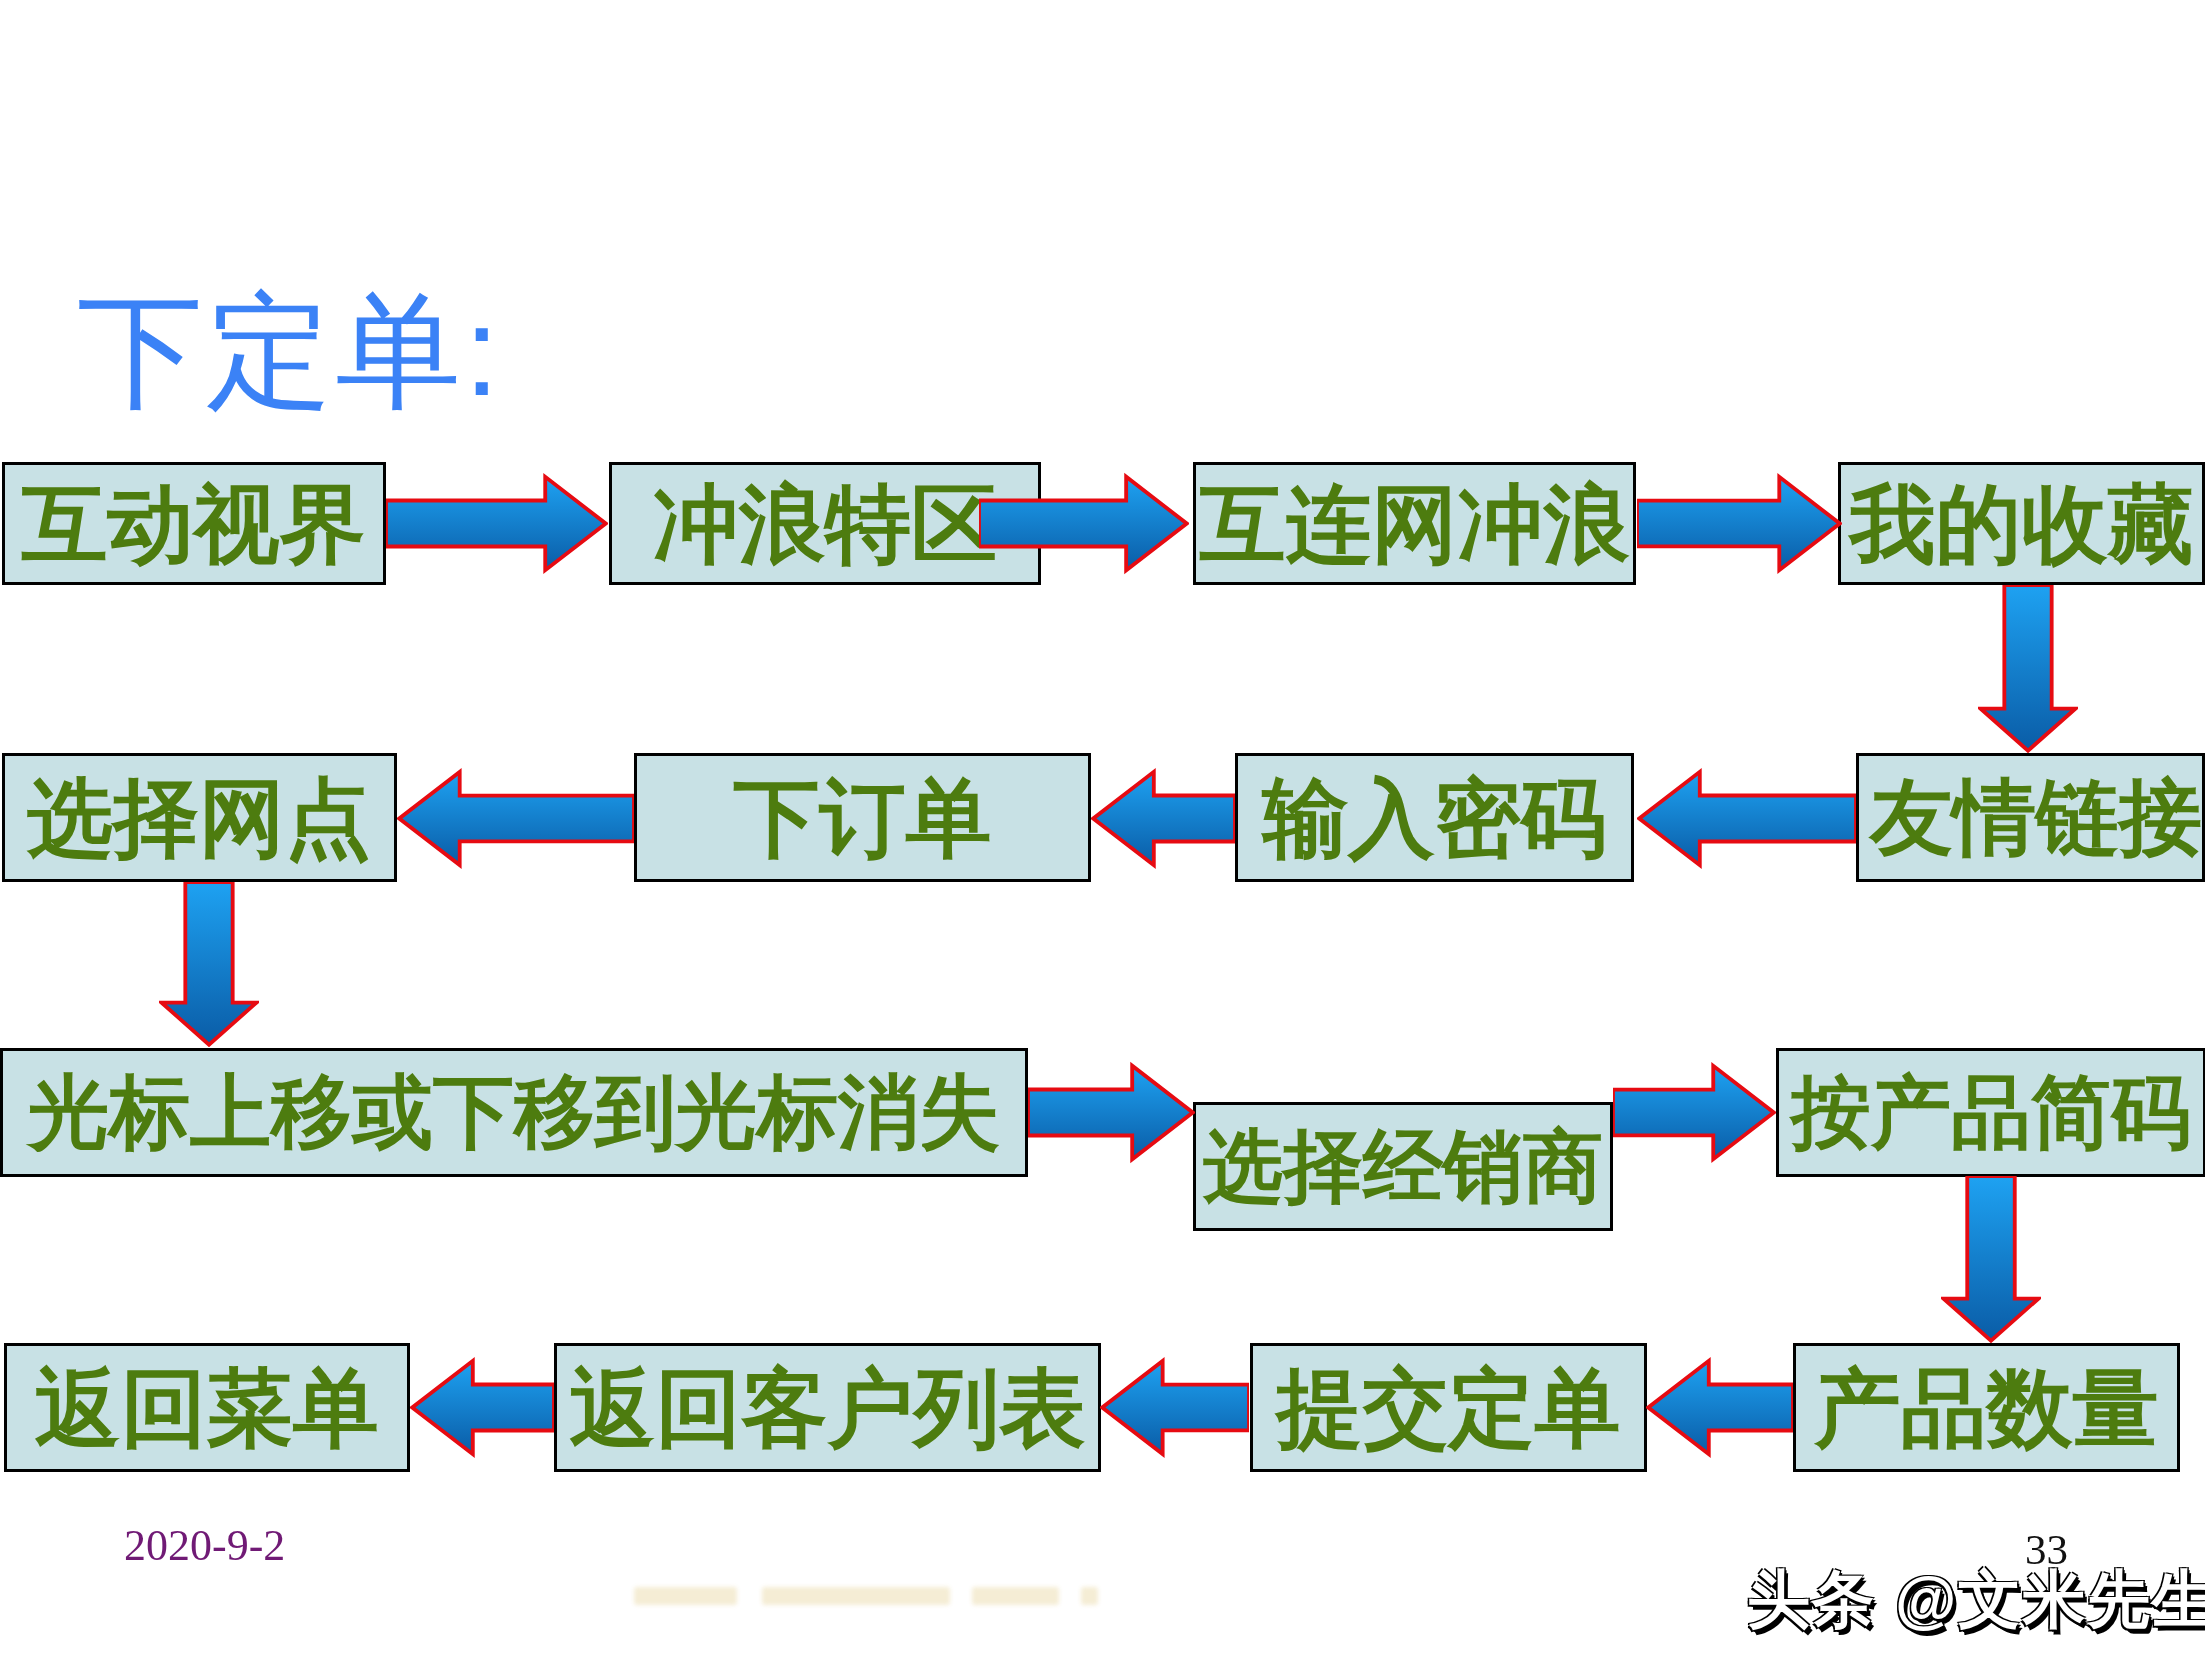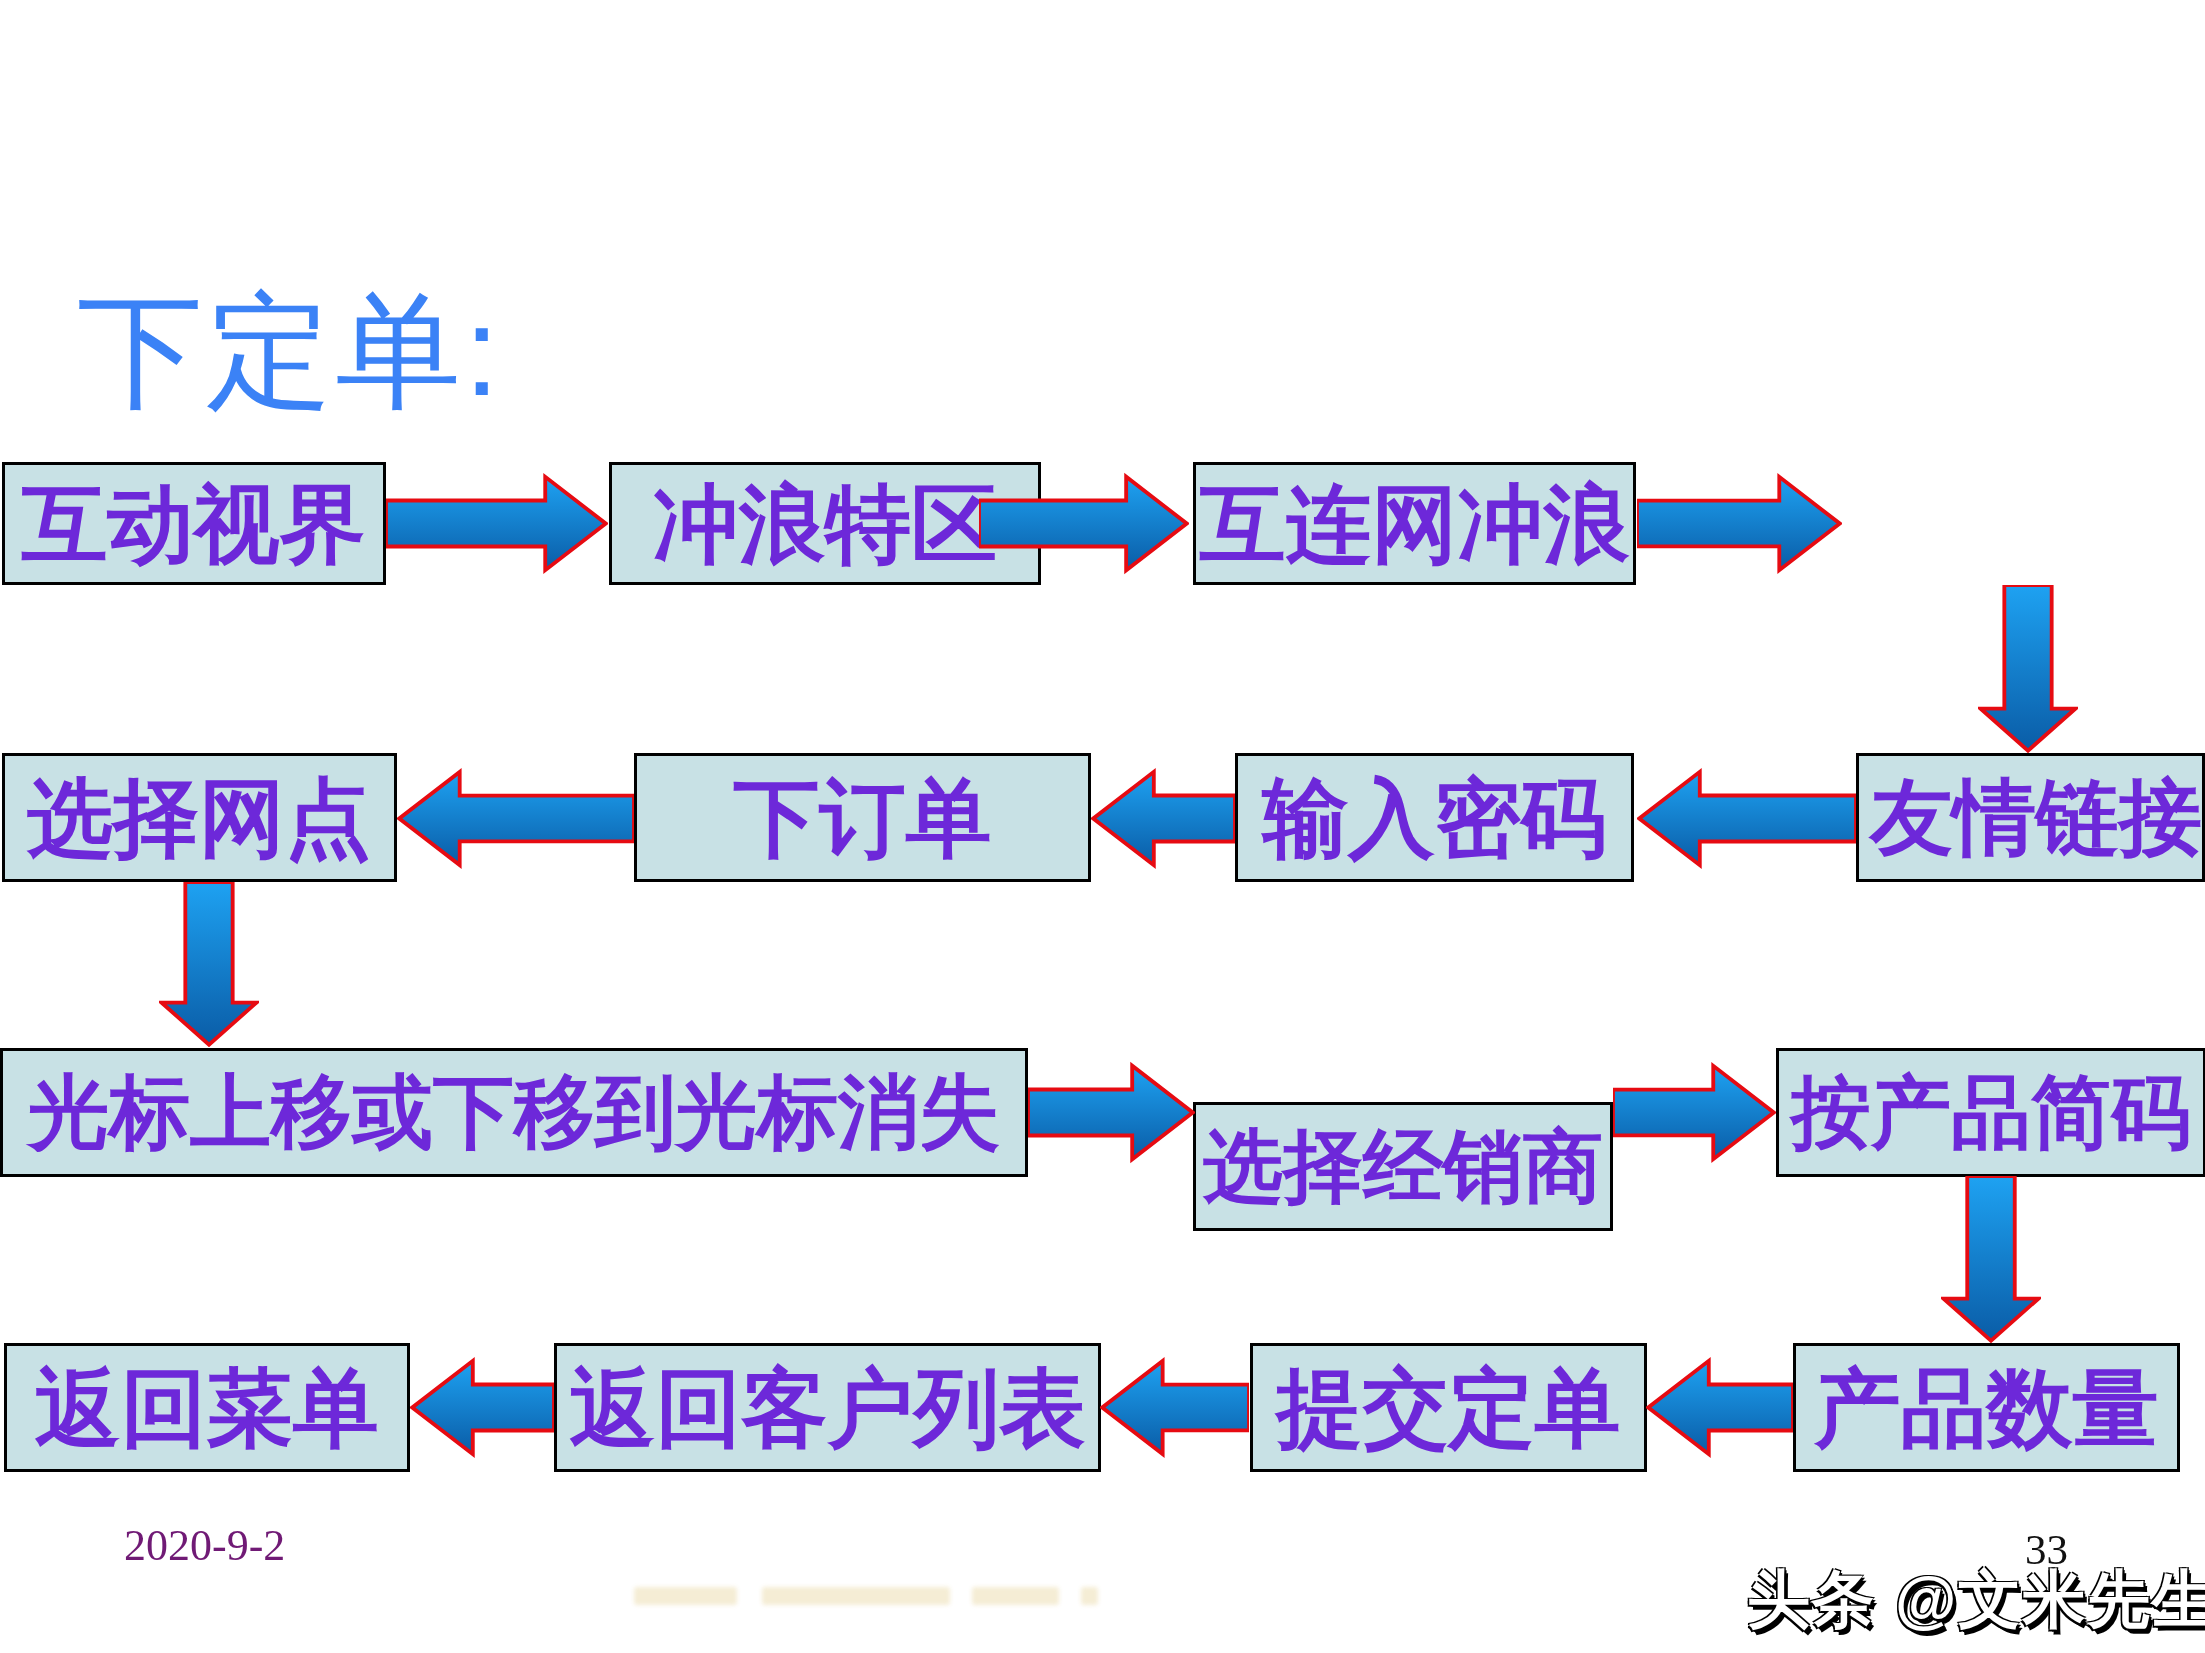--- a/index.html
+++ b/index.html
@@ -8,21 +8,21 @@
     font-family:"Liberation Sans","DejaVu Sans",sans-serif;
   }
   .title{
     position:absolute;left:77px;top:283px;
     font-size:126px;font-weight:normal;color:#3b82f6;
     letter-spacing:3.1px;white-space:nowrap;line-height:1.1;
   }
   .node{
     position:absolute;background:#c8e1e5;border:3.8px solid #000;box-sizing:border-box;
     display:flex;align-items:center;justify-content:center;
-    font-weight:bold;color:#6d28d9;white-space:nowrap;line-height:1;
+    font-weight:bold;color:#4d7c0f;white-space:nowrap;line-height:1;
     font-size:86px;
   }
   .arrow{position:absolute;}
   .date{
     position:absolute;left:124px;top:1520px;
     font-family:"Liberation Serif","DejaVu Serif",serif;
     font-size:44px;color:#701a75;
   }
   .pagenum{
     position:absolute;left:2025px;top:1525px;
@@ -50,20 +50,23 @@
 
   <div class="node" style="left:1.5px;top:462px;width:384px;height:123px;">
       <span>互动视界</span>
     </div>
   <div class="node" style="left:609px;top:462px;width:432px;height:123px;">
       <span>冲浪特区</span>
     </div>
   <div class="node" style="left:1193px;top:462px;width:443px;height:123px;">
       <span>互连网冲浪</span>
     </div>
+  <div class="node" style="left:1838px;top:462px;width:367px;height:123px;">
+      <span>我的收藏</span>
+    </div>
 
   <svg class="arrow" style="left:386px;top:462px;" width="222" height="123" viewBox="0 0 290 160">
     <defs>
         <linearGradient id="ga1" x1="0" y1="0" x2="0" y2="1">
           <stop offset="0" stop-color="#1ea2f2"></stop>
           <stop offset="1" stop-color="#0a5ca6"></stop>
         </linearGradient>
       </defs>
     <polygon points="0,50 208,50 208,19 287,80 208,141 208,110 0,110" fill="url(#ga1)" stroke="#e60b12" stroke-width="5"></polygon>
   </svg>

